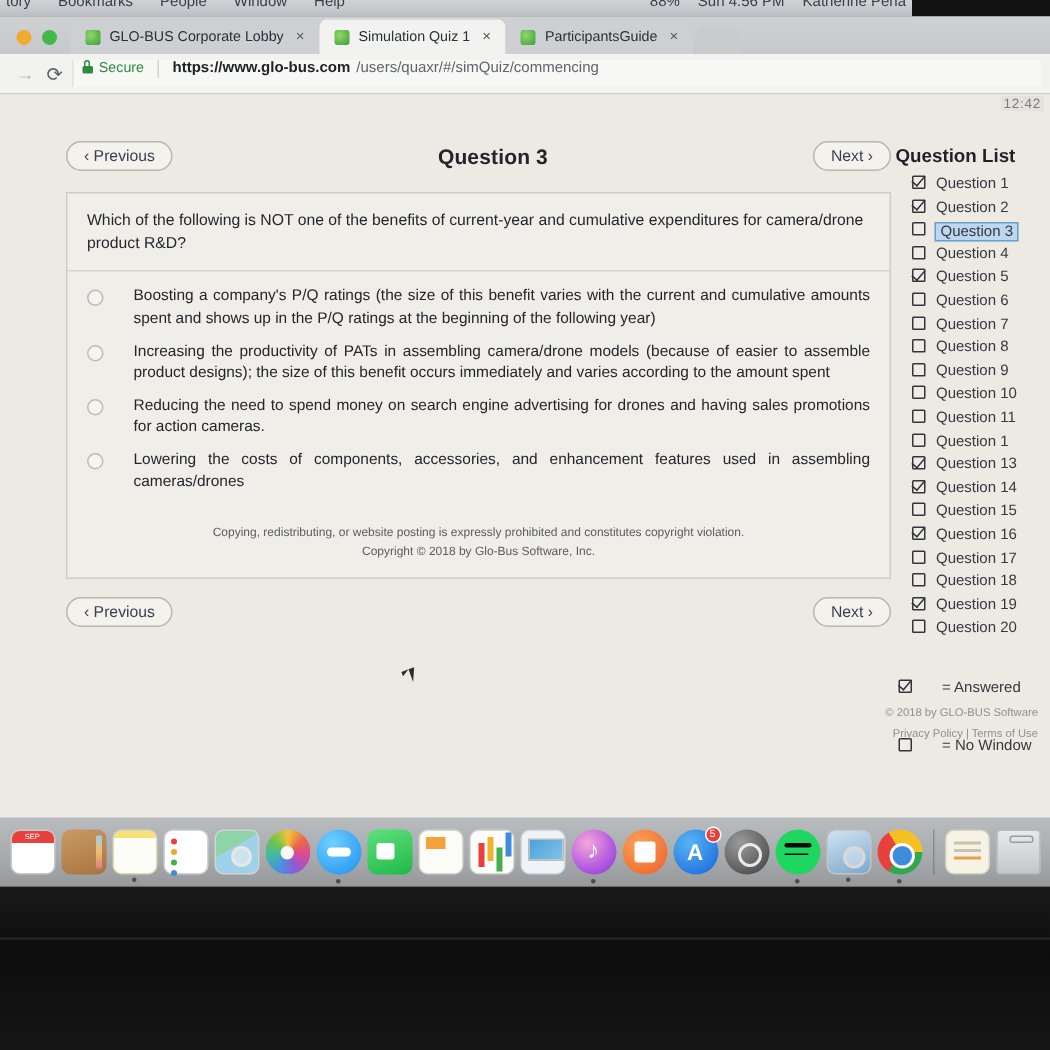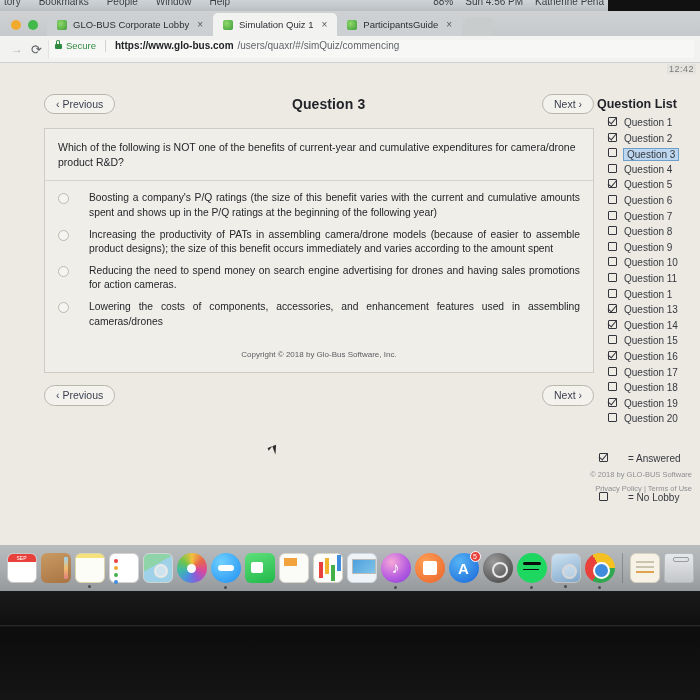--- a/index.html
+++ b/index.html
@@ -403,20 +403,21 @@
               <div class="answer">
                 <span class="radio"></span>
                 <span class="answer-text">Reducing the need to spend money on search engine advertising for drones and having sales promotions for action cameras.</span>
               </div>
               <div class="answer">
                 <span class="radio"></span>
                 <span class="answer-text">Lowering the costs of components, accessories, and enhancement features used in assembling cameras/drones</span>
               </div>
             </div>
           <div class="copyright">
+            <div>Copying, redistributing, or website posting is expressly prohibited and constitutes copyright violation.</div>
             <div>Copyright © 2018 by Glo-Bus Software, Inc.</div>
           </div>
         </div>
 
         <div class="navrow-bottom">
           <button class="pillbtn">‹ Previous</button>
           <button class="pillbtn">Next ›</button>
         </div>
       </div>
 
@@ -504,21 +505,21 @@
               <span class="qlabel">Question 20</span>
             </div>
           </div>
         <div class="legend" id="legend-host">
             <div class="qitem">
               <span class="qbox checked"></span>
               <span class="qlabel">= Answered</span>
             </div>
             <div class="qitem">
               <span class="qbox"></span>
-              <span class="qlabel">= No Lobby</span>
+              <span class="qlabel">= No Window</span>
             </div>
           </div>
       </div>
 
       <div class="pagefooter">
         <div>© 2018 by GLO-BUS Software</div>
         <div>Privacy Policy | Terms of Use</div>
       </div>
 
       <div class="cursor"></div>

